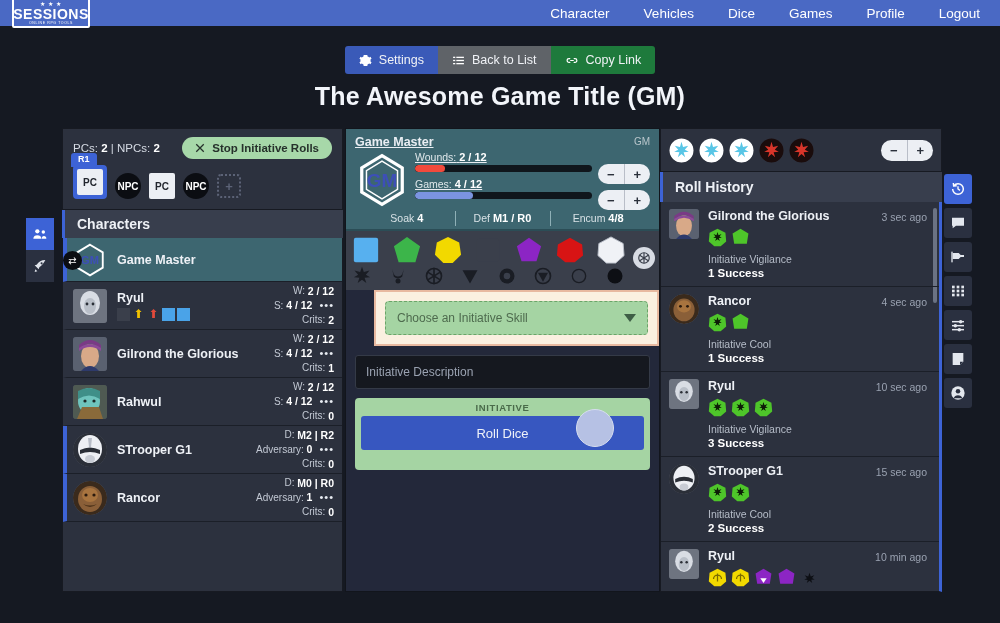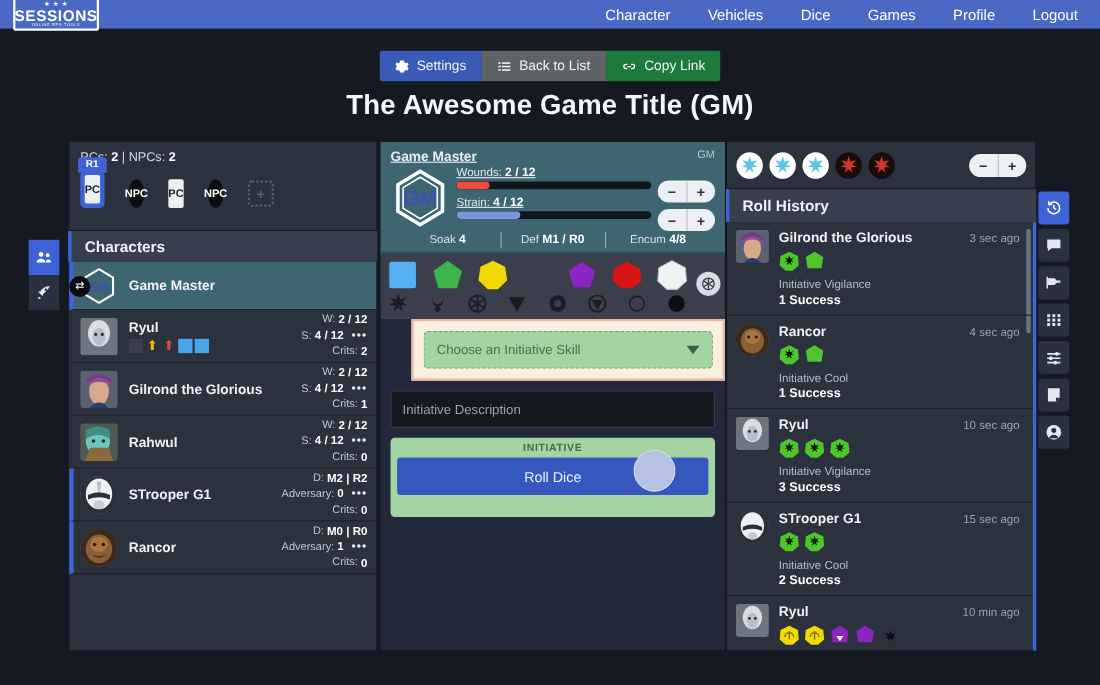--- a/index.html
+++ b/index.html
@@ -103,30 +103,30 @@
   .init-head { display: flex; align-items: center; }
   .pc-counts { font-size: 11.5px; color: #d6dbe4; }
   .pc-counts b { color: #fff; }
   .stop-btn {
     margin-left: auto;
     background: #a7d8a9; color: #26312b;
     border-radius: 14px; height: 22px;
     display: flex; align-items: center; gap: 7px;
     padding: 0 13px; font-size: 11.5px; font-weight: bold; cursor: pointer;
   }
-  .tokens { display: flex; align-items: flex-end; gap: 22px; margin-top: 6px; }
+  .tokens { display: flex; align-items: flex-end; gap: 8px; margin-top: 6px; }
   .tok-wrap { position: relative; }
   .tok-r1 {
     position: absolute; top: -14px; left: -4px;
     background: #3d63d6; color: #fff; font-size: 9px; font-weight: bold;
     border-radius: 3px 3px 0 0; padding: 1px 7px 3px 7px;
   }
   .tok-wrap.sel { border: 2px solid #3d63d6; border-radius: 4px; padding: 2px; background:#3d63d6; }
   .tok {
-    width: 14px; height: 26px;
+    width: 26px; height: 26px;
     display: flex; align-items: center; justify-content: center;
     font-size: 10px; font-weight: bold;
   }
   .tok.pc { background: #eceff4; color: #22262e; border-radius: 2px; }
   .tok.npc { background: #0b0d12; color: #fff; border-radius: 50%; }
   .tok.add {
     width: 24px; height: 24px;
     border: 2px dotted #5c6377; border-radius: 4px; color: #5c6377; font-size: 13px;
     margin-bottom: 1px;
   }
@@ -397,20 +397,26 @@
 
     <div class="init-box">
       <div class="init-head">
         <div class="pc-counts">
           <span>PCs:</span>
           <b>2</b>
           <span>|</span>
           <span>NPCs:</span>
           <b>2</b>
         </div>
+        <div class="stop-btn">
+          <svg width="10" height="10" viewBox="0 0 24 24">
+              <path stroke="#26312b" stroke-width="3" d="M3 3l18 18M21 3L3 21"></path>
+            </svg>
+          <span>Stop Initiative Rolls</span>
+        </div>
       </div>
       <div class="tokens">
         <div class="tok-wrap sel">
           <div class="tok-r1">R1</div>
           <div class="tok pc">PC</div>
         </div>
         <div class="tok npc">NPC</div>
         <div class="tok pc">PC</div>
         <div class="tok npc">NPC</div>
         <div class="tok add">+</div>
@@ -551,21 +557,21 @@
         </svg>
         <div class="bars">
           <div class="bar-label">
             <span>Wounds:</span>
             <b>2 / 12</b>
           </div>
           <div class="bar-track">
             <div class="bar-fill" style="width:17%;background:#f24a3c"></div>
           </div>
           <div class="bar-label">
-            <span>Strain:</span>
+            <span>Games:</span>
             <b>4 / 12</b>
           </div>
           <div class="bar-track">
             <div class="bar-fill" style="width:33%;background:#7b94e0"></div>
           </div>
         </div>
         <div class="pm-col">
           <div class="pm">
             <div>−</div>
             <div>+</div>

